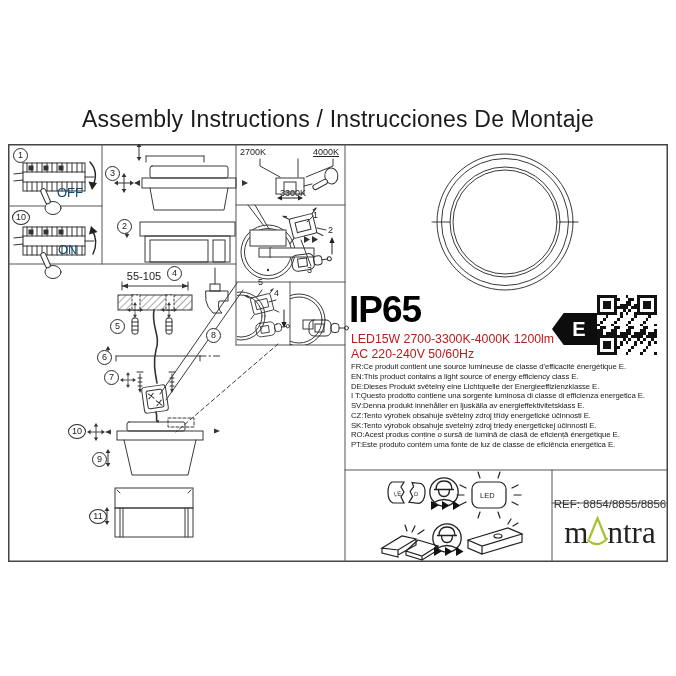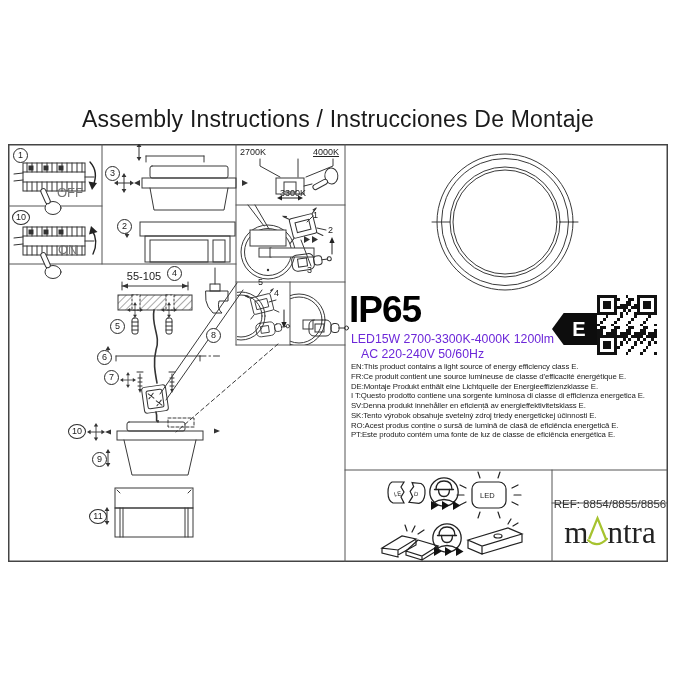--- a/index.html
+++ b/index.html
@@ -2,26 +2,26 @@
 <html style="--brand-green: #a6c32f;"><head>
 <meta charset="utf-8">
 <style>
   html,body{margin:0;padding:0;background:#fff;}
   .page{position:relative;width:676px;height:676px;background:#fff;font-family:"Liberation Sans",sans-serif;color:#1d1d1b;overflow:hidden;}
   .title{position:absolute;left:0;top:106px;width:676px;text-align:center;font-size:23px;letter-spacing:.2px;color:#1a1a1a;}
   .art{position:absolute;left:8px;top:144px;width:660px;height:418px;}
   .ov{position:absolute;white-space:nowrap;}
   .badge{position:absolute;width:13px;height:13px;border:1.2px solid #2b2b2b;border-radius:50%;font-size:9px;line-height:13px;text-align:center;color:#222;background:#fff;}
   .badge.wide{width:16px;}
-  .off-on{font-size:13px;font-weight:500;color:#737373;}
+  .off-on{font-size:13px;font-weight:500;color:#0c4a6e;}
   .cct{font-size:9px;color:#222;}
   .dim{font-size:11px;color:#222;width:60px;text-align:center;}
   .wl{font-size:9px;color:#222;}
   .ip{font-size:37px;font-weight:bold;letter-spacing:-1px;color:#000;}
-  .spec{font-size:12.3px;color:#6d28d9;}
+  .spec{font-size:12.3px;color:#b91c1c;}
   .langs{position:absolute;left:351px;top:362px;width:316px;}
   .langs div{font-size:7.8px;line-height:9.75px;letter-spacing:-.1px;color:#222;white-space:nowrap;}
   .eu-label{position:absolute;left:552px;top:313px;width:45px;height:32px;background:#0d0d0d;
     clip-path:polygon(0 50%,26% 0,100% 0,100% 100%,26% 100%);
     display:flex;align-items:center;justify-content:center;padding-left:9px;box-sizing:border-box;
     color:#fff;font-size:20px;font-weight:bold;}
   .qr{position:absolute;left:597px;top:294px;width:60px;height:62px;}
   .qr svg{width:100%;height:100%;}
   .ref-box{position:absolute;left:553px;top:488px;width:114px;height:31px;display:flex;align-items:center;justify-content:center;font-size:11.5px;color:#333;}
   .brand-box{position:absolute;left:553px;top:504px;width:114px;height:57px;display:flex;align-items:center;justify-content:center;font-family:"Liberation Serif",serif;font-size:31px;color:#222;}
@@ -290,30 +290,31 @@
   <span class="badge" style="left:110px;top:319px;">5</span>
   <span class="badge" style="left:97px;top:350px;">6</span>
   <span class="badge" style="left:104px;top:370px;">7</span>
   <span class="badge" style="left:206px;top:328px;">8</span>
   <span class="badge wide" style="left:68px;top:424px;">10</span>
   <span class="badge" style="left:92px;top:452px;">9</span>
   <span class="badge wide" style="left:89px;top:509px;">11</span>
 
   <span class="ov ip" style="left:349px;top:289px;">IP65</span>
   <span class="ov spec" style="left:351px;top:332px;">LED15W 2700-3300K-4000K 1200lm</span>
-  <span class="ov spec" style="left:361px;top:347px;">AC 220-240V 50/60Hz</span>
+  <span class="ov spec" style="left:351px;top:347px;">AC 220-240V 50/60Hz</span>
 
   <div class="langs">
+    <div>FR:Ce produit contient une source lumineuse de classe d'efficacité énergétique E.</div>
     <div>EN:This product contains a light source of energy efficiency class E.</div>
-    <div>FR:Ce produit contient une source lumineuse de classe d'efficacité énergétique E.</div>
-    <div>DE:Montaje Produkt enthält eine Lichtquelle der Energieeffizienzklasse E.</div>
+    <div>DE:Dieses Produkt světelný eine Lichtquelle der Energieeffizienzklasse E.</div>
     <div>I T:Questo prodotto contiene una sorgente luminosa di classe di efficienza energetica E.</div>
-    <div>SV:Denna produkt innehåller en eficiență av energieffektivitetsklass E.</div>
+    <div>SV:Denna produkt innehåller en ljuskälla av energieffektivitetsklass E.</div>
+    <div>CZ:Tento výrobek obsahuje světelný zdroj třídy energetické účinnosti E.</div>
     <div>SK:Tento výrobok obsahuje svetelný zdroj triedy energetickej účinnosti E.</div>
-    <div>RO:Acest produs conține o sursă de lumină de clasă de eficiência energetică E.</div>
+    <div>RO:Acest produs conține o sursă de lumină de clasă de eficiență énergétique E.</div>
     <div>PT:Este produto contém uma fonte de luz de classe de eficiência energética E.</div>
   </div>
 
   <div class="eu-label">
     <span>E</span>
   </div>
 
   <div class="qr"><svg viewBox="0 0 21 21" shape-rendering="crispEdges" fill="#111">
         <rect x="0" y="0" width="1" height="1"></rect>
         <rect x="1" y="0" width="1" height="1"></rect>

